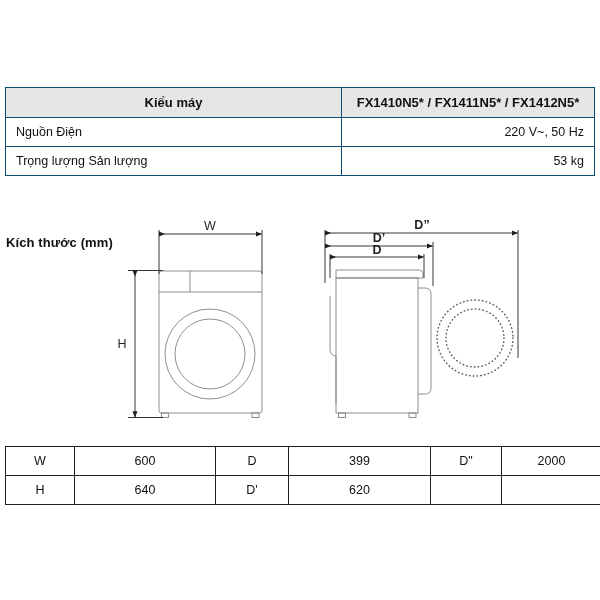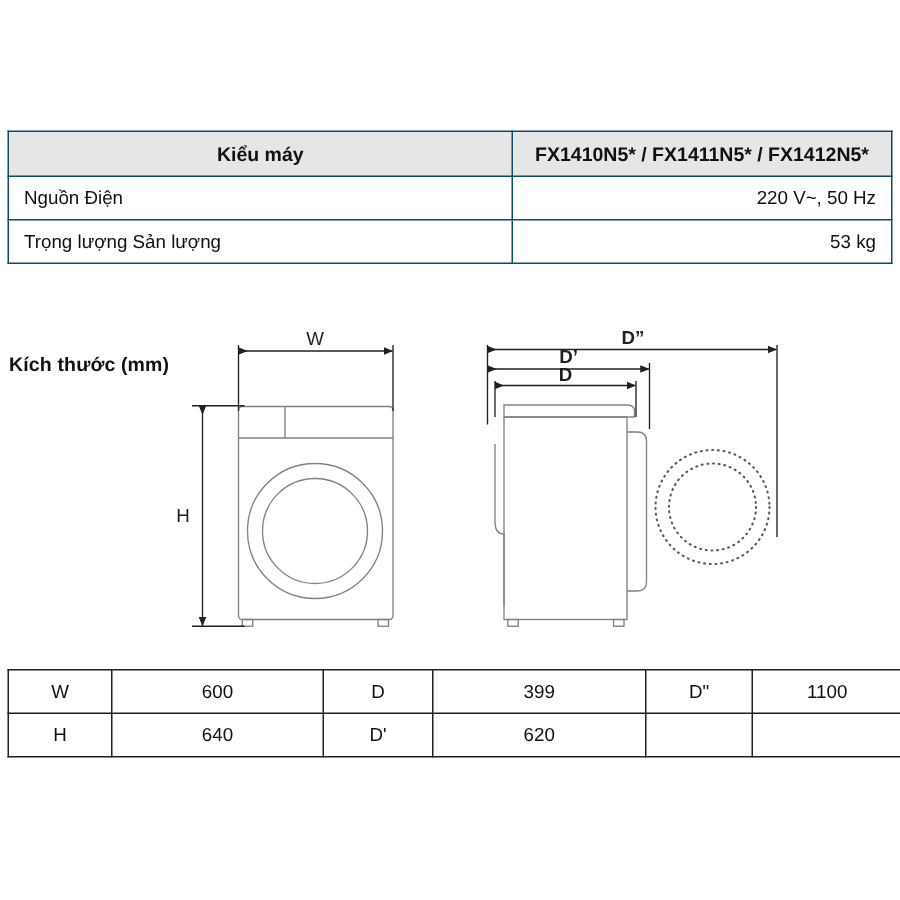--- a/index.html
+++ b/index.html
@@ -209,21 +209,21 @@
   </div>
 
   <table class="dim-table">
     <tbody>
       <tr>
         <td class="c-key">W</td>
         <td class="c-val">600</td>
         <td class="c-key2">D</td>
         <td class="c-val2">399</td>
         <td class="c-key3">D"</td>
-        <td class="c-val3">1100</td>
+        <td class="c-val3">2000</td>
       </tr>
       <tr>
         <td class="c-key">H</td>
         <td class="c-val">640</td>
         <td class="c-key2">D'</td>
         <td class="c-val2">620</td>
         <td class="c-key3"></td>
         <td class="c-val3"></td>
       </tr>
     </tbody>

